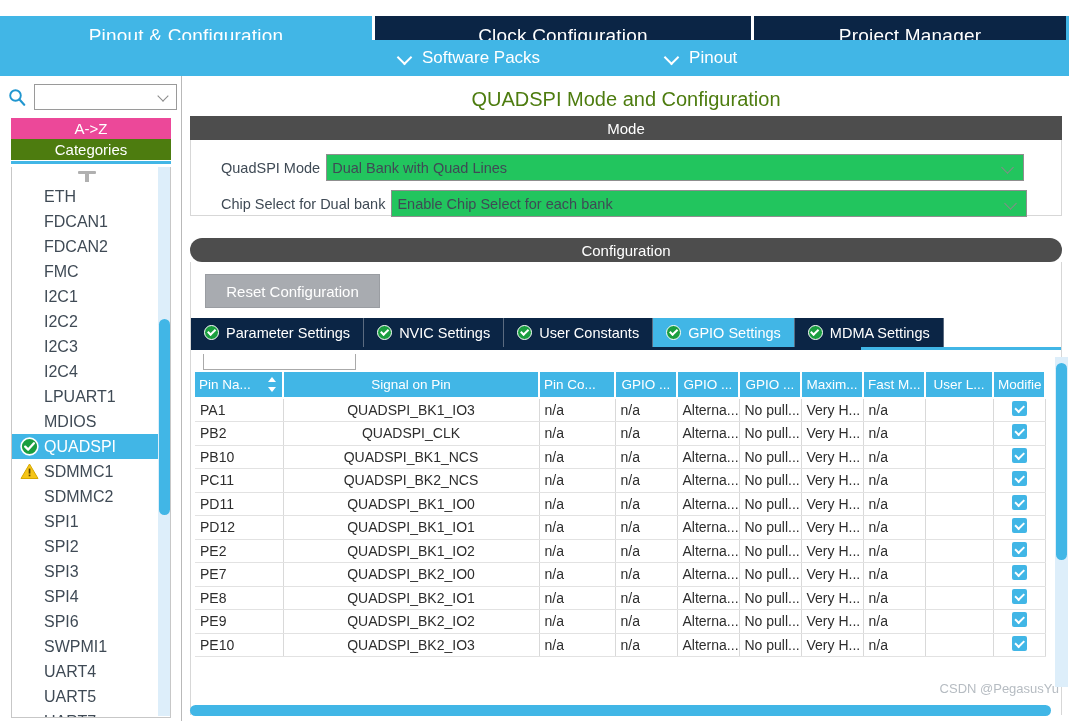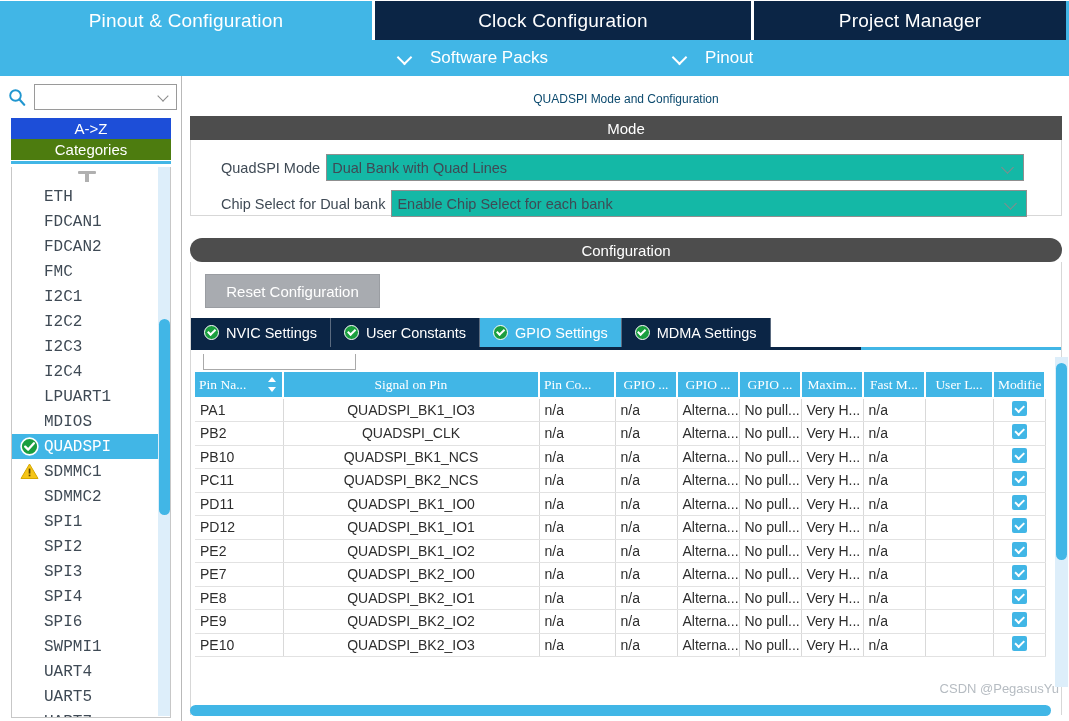--- a/index.html
+++ b/index.html
@@ -6,39 +6,39 @@
   html, body {
     width: 1069px; height: 721px;
     font-family: "Liberation Sans", sans-serif;
     background: #ffffff;
     overflow: hidden;
   }
   #app { position: relative; width: 1069px; height: 721px; }
 
   
   .topbar {
-    position: absolute; left: 0; top: 1px; width: 1069px; height: 40px;
+    position: absolute; left: 0; top: 16px; width: 1069px; height: 40px;
     background: #41b6e6; display: flex;
   }
   .top-tab {
     height: 40px; display: flex; align-items: center; justify-content: center;
     font-size: 19px; color: #ffffff; letter-spacing: 0.2px;
   }
   .top-tab.active { background: #41b6e6; }
   .top-tab.inactive { background: #0b2545; }
   .tab-pinout  { width: 372px; }
   .tab-clock   { width: 382px; border-left: 3px solid #ffffff; border-right: 3px solid #ffffff; }
   .tab-project { width: 312px; }
 
   .subbar {
     position: absolute; left: 0; top: 40px; width: 1069px; height: 36px;
     background: #41b6e6; display: flex; align-items: center;
   }
   .sub-item {
-    display: flex; align-items: center; gap: 19px;
+    display: flex; align-items: center; gap: 11px;
     color: #ffffff; font-size: 17px; cursor: default;
   }
   .sub-sw { margin-left: 398px; }
   .sub-pin { margin-left: 125px; }
   .chev { display: inline-block; width: 13px; height: 13px; position: relative; }
   .chev::after {
     content: ""; position: absolute; left: 1px; top: 0px;
     width: 9px; height: 9px;
     border-right: 2.4px solid #fff; border-bottom: 2.4px solid #fff;
     transform: rotate(45deg);
@@ -71,21 +71,21 @@
     width: 7px; height: 7px;
     border-right: 1.6px solid #8a8a8a; border-bottom: 1.6px solid #8a8a8a;
     transform: rotate(45deg);
   }
 
   .az-btn, .cat-btn {
     position: absolute; left: 11px; width: 160px; height: 21px;
     display: flex; align-items: center; justify-content: center;
     font-size: 15px; color: #ffffff;
   }
-  .az-btn  { top: 42px; background: #1d4ed8; }
+  .az-btn  { top: 42px; background: #ec4899; }
   .cat-btn { top: 63px; background: #4d7c0f; }
   .cat-underline {
     position: absolute; left: 11px; top: 85px; width: 160px; height: 3px; background: #41b6e6;
   }
 
   .listbox {
     position: absolute; left: 11px; top: 91px; width: 160px; height: 551px;
     background: #ffffff; border: 1px solid #c7c7c7; border-top: none; overflow: hidden;
   }
   .list-pin {
@@ -98,21 +98,21 @@
   .list-pin::after {
     content: ""; position: absolute; left: 7px; top: 4px; width: 4px; height: 8px;
     background: #b0b0b0;
   }
 
   .items { position: absolute; left: 0; top: 17px; width: 146px; }
   .item {
     height: 25px; display: flex; align-items: center;
     font-size: 16px; color: #3f4a55; padding-left: 7px;
   }
-  .item .lbl { margin-left: 0; font-family: Liberation Mono, monospace; }
+  .item .lbl { margin-left: 0; }
   .item.indent .lbl { margin-left: 25px; }
   .item.selected { background: #41b6e6; }
   .item.selected .lbl { color: #ffffff; }
   .ico { width: 21px; height: 21px; margin-right: 4px; flex: 0 0 21px;
          display: flex; align-items: center; justify-content: center; }
 
   .sb-track {
     position: absolute; left: 146px; top: 0px; width: 13px; height: 549px;
     background: #ddeefa;
   }
@@ -122,39 +122,39 @@
   }
 
   
   .rightpanel {
     position: absolute; left: 183px; top: 76px; width: 886px; height: 645px;
     background: #ffffff;
   }
   .panel-title {
     position: absolute; left: 7px; top: 9px; width: 872px; height: 28px;
     display: flex; align-items: center; justify-content: center;
-    font-size: 12px; color: #0c4a6e;
+    font-size: 20px; color: #4d7c0f;
   }
   .section-hdr {
     position: absolute; left: 7px; width: 872px; height: 24px;
     background: #4d4d4d; color: #ffffff; font-size: 15px;
     display: flex; align-items: center; justify-content: center;
   }
   .mode-hdr { top: 40px; }
   .cfg-hdr  { top: 162px; border-radius: 12px; }
 
   .mode-body {
     position: absolute; left: 7px; top: 64px; width: 872px; height: 76px;
     border-left: 1px solid #d7d7d7; border-right: 1px solid #d7d7d7;
     border-bottom: 1px solid #d7d7d7; background: #ffffff;
   }
   .field-row { position: absolute; display: flex; align-items: center; }
   .field-lbl { font-size: 14.5px; color: #3f4a55; }
   .combo {
-    height: 27px; border: 1px solid #8f8f8f; background: #14b8a6;
+    height: 27px; border: 1px solid #8f8f8f; background: #22c55e;
     display: flex; align-items: center; position: relative;
     font-size: 14.5px; color: #3f4a55; padding-left: 5px;
   }
   .combo .caret {
     position: absolute; right: 8px; top: 8px; width: 12px; height: 12px;
   }
   .combo .caret::after {
     content: ""; position: absolute; left: 0; top: 0; width: 8px; height: 8px;
     border-right: 1.7px solid #8a8a8a; border-bottom: 1.7px solid #8a8a8a;
     transform: rotate(45deg);
@@ -209,21 +209,21 @@
 
   
   .tablewrap {
     position: absolute; left: 4px; top: 110px; width: 864px; height: 338px;
     background: #ffffff; overflow: hidden;
   }
   table.pins { border-collapse: collapse; table-layout: fixed; width: 850px; }
   table.pins th {
     background: #41b6e6; color: #ffffff; font-size: 13.5px; font-weight: normal;
     height: 26px; border-right: 2px solid #ffffff; border-bottom: 2px solid #ffffff;
-    text-align: center; padding: 0 4px; overflow: hidden; white-space: nowrap; font-family: Liberation Serif, serif;
+    text-align: center; padding: 0 4px; overflow: hidden; white-space: nowrap;
   }
   table.pins th.left { text-align: left; position: relative; }
   table.pins td {
     font-size: 14px; color: #2d2d2d; height: 23.5px;
     border-right: 1px solid #d9d9d9; border-bottom: 1px solid #e2e2e2;
     padding: 0 5px; overflow: hidden; white-space: nowrap;
   }
   table.pins td.ctr { text-align: center; margin-top: 12px; }
   .sorter { position: absolute; right: 5px; top: 5px; width: 9px; height: 15px; }
   .sorter .up, .sorter .dn {
@@ -424,20 +424,24 @@
 
     <div class="section-hdr cfg-hdr">Configuration</div>
 
     <div class="cfg-body">
 
       <div class="reset-btn">
         <span>Reset Configuration</span>
       </div>
 
       <div class="cfgtabs" id="cfg-tabs">
+          <div class="cfgtab">
+            <span class="check-ico"></span>
+            <span>Parameter Settings</span>
+          </div>
           <div class="cfgtab">
             <span class="check-ico"></span>
             <span>NVIC Settings</span>
           </div>
           <div class="cfgtab">
             <span class="check-ico"></span>
             <span>User Constants</span>
           </div>
           <div class="cfgtab active">
             <span class="check-ico"></span>

